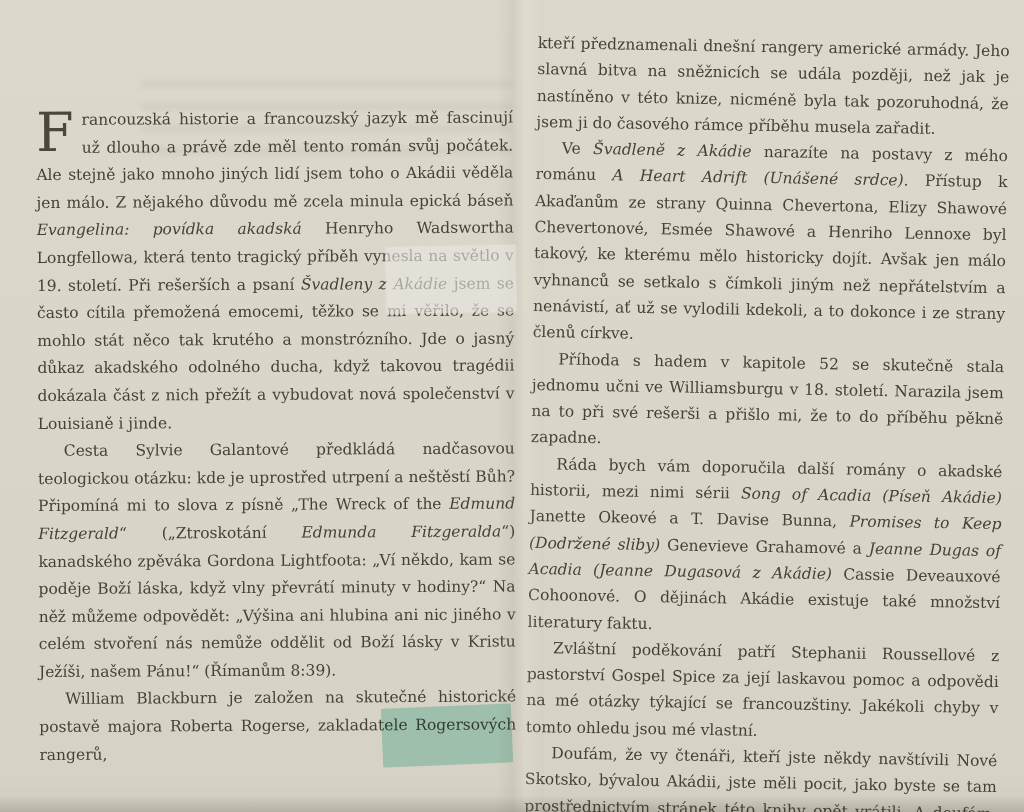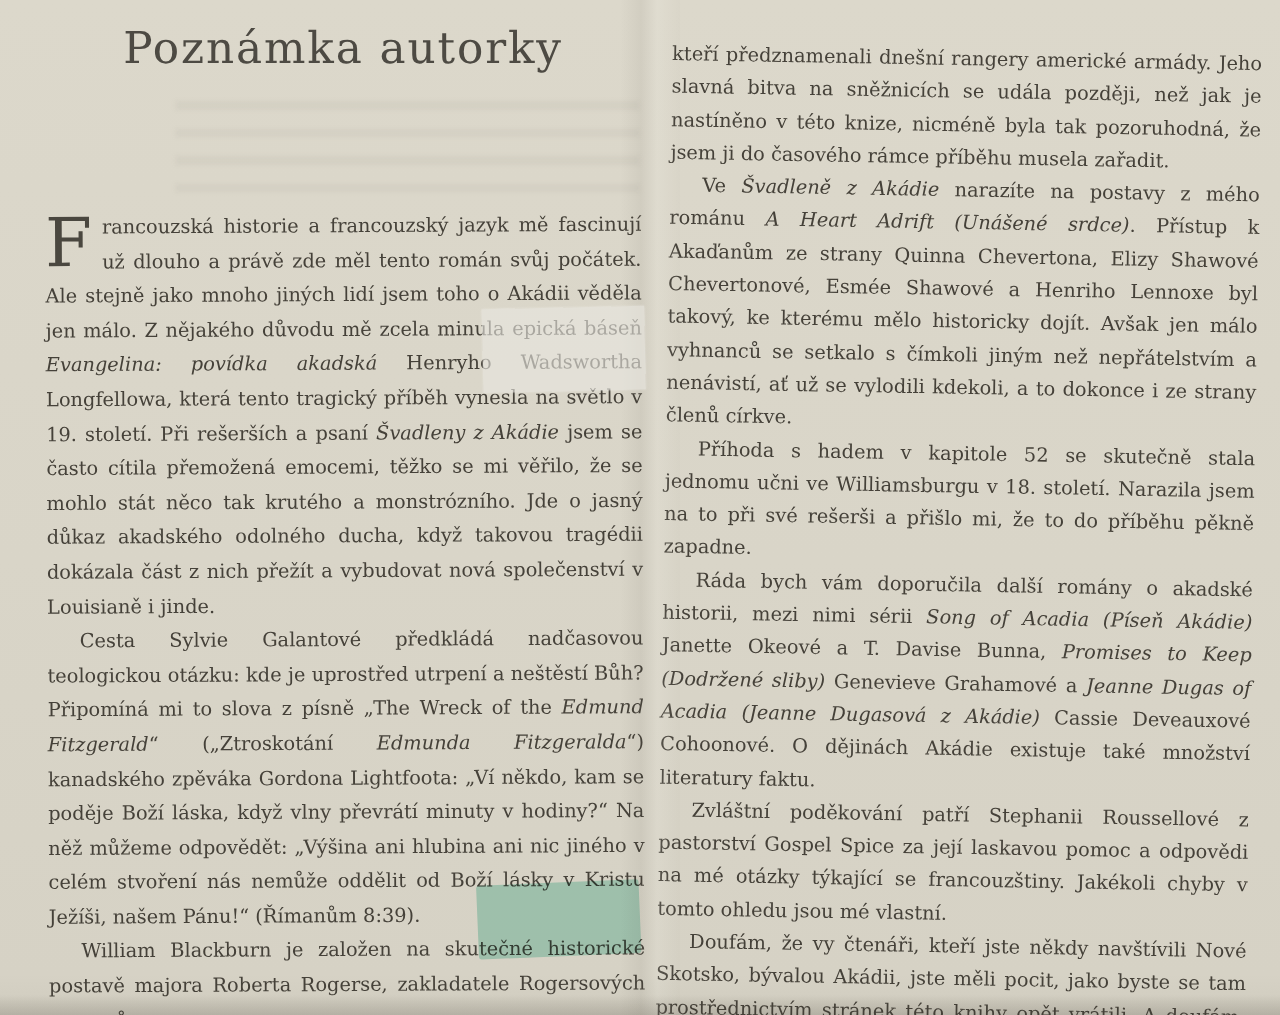--- a/index.html
+++ b/index.html
@@ -84,21 +84,20 @@
     border-radius: 2px;
   }
 </style>
 </head>
 <body>
 
 <div class="page">
   <div class="ghost-lines"></div>
 
   <div class="col-left">
-    <h1 class="page-title">Poznámka autorky</h1>
     <div class="body-left">
         <p><span class="dropcap">F</span><span>rancouzská historie a francouzský jazyk mě fascinují už dlouho a právě zde měl tento román svůj počátek. Ale stejně jako mnoho jiných lidí jsem toho o Akádii věděla jen málo. Z nějakého důvodu mě zcela minula epická báseň </span><span class="it">Evangelina: povídka akadská</span><span> Henryho Wadswortha Longfellowa, která tento tragický příběh vynesla na světlo v 19. století. Při rešerších a psaní </span><span class="it">Švadleny z Akádie</span><span> jsem se často cítila přemožená emocemi, těžko se mi věřilo, že se mohlo stát něco tak krutého a monstrózního. Jde o jasný důkaz akadského odolného ducha, když takovou tragédii dokázala část z nich přežít a vybudovat nová společenství v Louisianě i jinde.</span></p>
         <p class="indent"><span>Cesta Sylvie Galantové předkládá nadčasovou teologickou otázku: kde je uprostřed utrpení a neštěstí Bůh? Připomíná mi to slova z písně „The Wreck of the </span><span class="it">Edmund Fitzgerald</span><span>“ („Ztroskotání </span><span class="it">Edmunda Fitzgeralda</span><span>“) kanadského zpěváka Gordona Lightfoota: „Ví někdo, kam se poděje Boží láska, když vlny převrátí minuty v hodiny?“ Na něž můžeme odpovědět: „Výšina ani hlubina ani nic jiného v celém stvoření nás nemůže oddělit od Boží lásky v Kristu Ježíši, našem Pánu!“ (Římanům 8:39).</span></p>
         <p class="indent"><span>William Blackburn je založen na skutečné historické postavě majora Roberta Rogerse, zakladatele Rogersových rangerů,</span></p>
       </div>
   </div>
 
   <div class="col-right">
       <p><span>kteří předznamenali dnešní rangery americké armády. Jeho slavná bitva na sněžnicích se udála později, než jak je nastíněno v této knize, nicméně byla tak pozoruhodná, že jsem ji do časového rámce příběhu musela zařadit.</span></p>
       <p class="indent"><span>Ve </span><span class="it">Švadleně z Akádie</span><span> narazíte na postavy z mého románu </span><span class="it">A Heart Adrift</span><span> </span><span class="it">(Unášené srdce)</span><span>. Přístup k Akaďanům ze strany Quinna Chevertona, Elizy Shawové Chevertonové, Esmée Shawové a Henriho Lennoxe byl takový, ke kterému mělo historicky dojít. Avšak jen málo vyhnanců se setkalo s čímkoli jiným než nepřátelstvím a nenávistí, ať už se vylodili kdekoli, a to dokonce i ze strany členů církve.</span></p>

